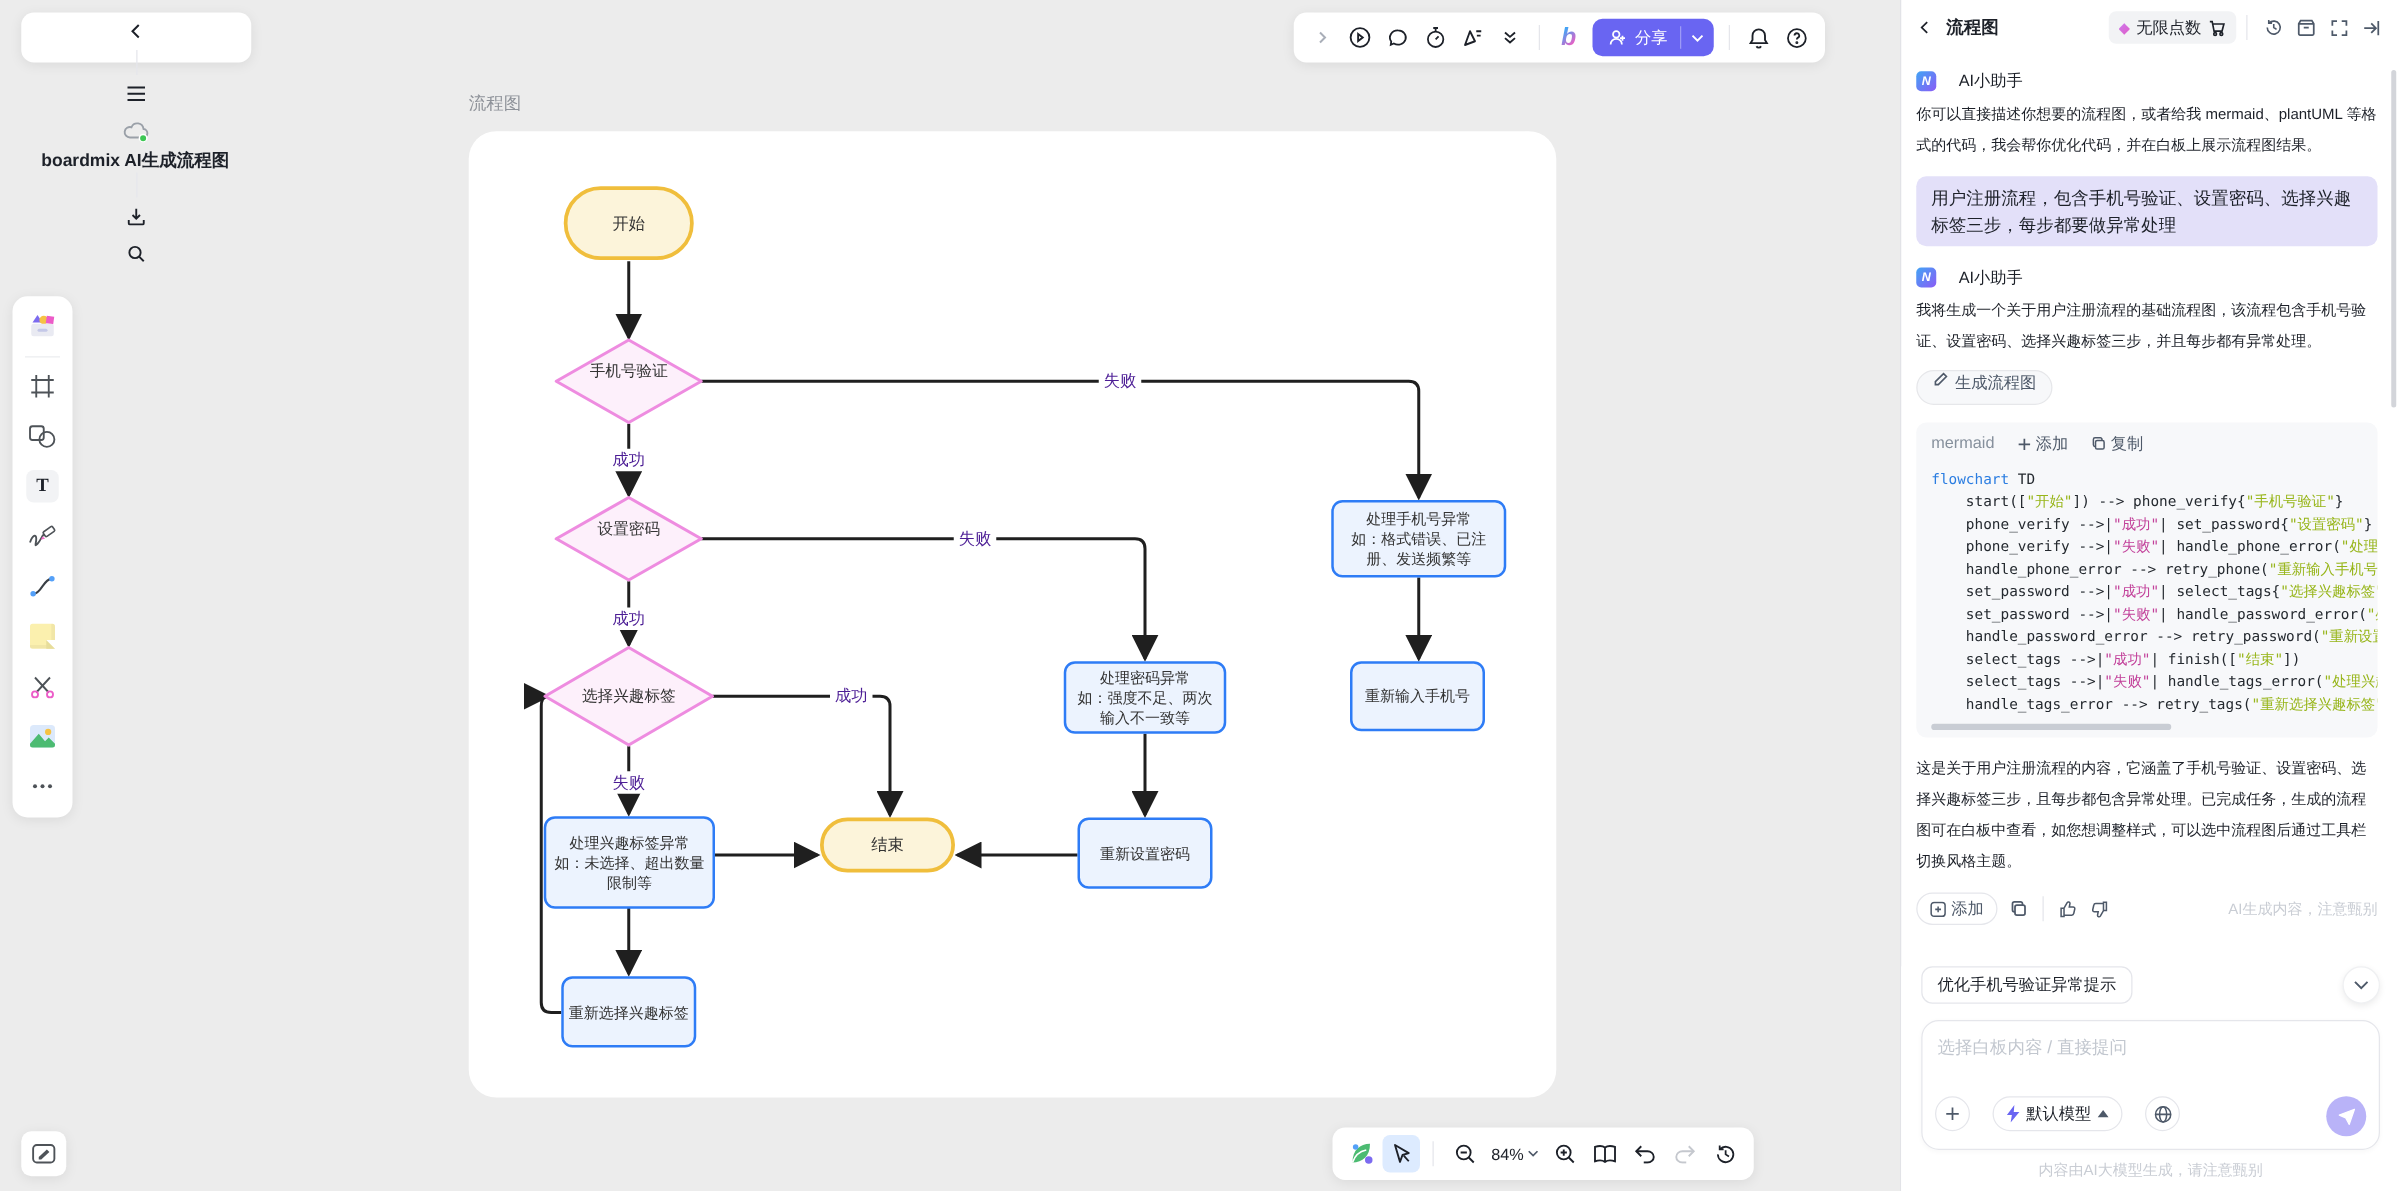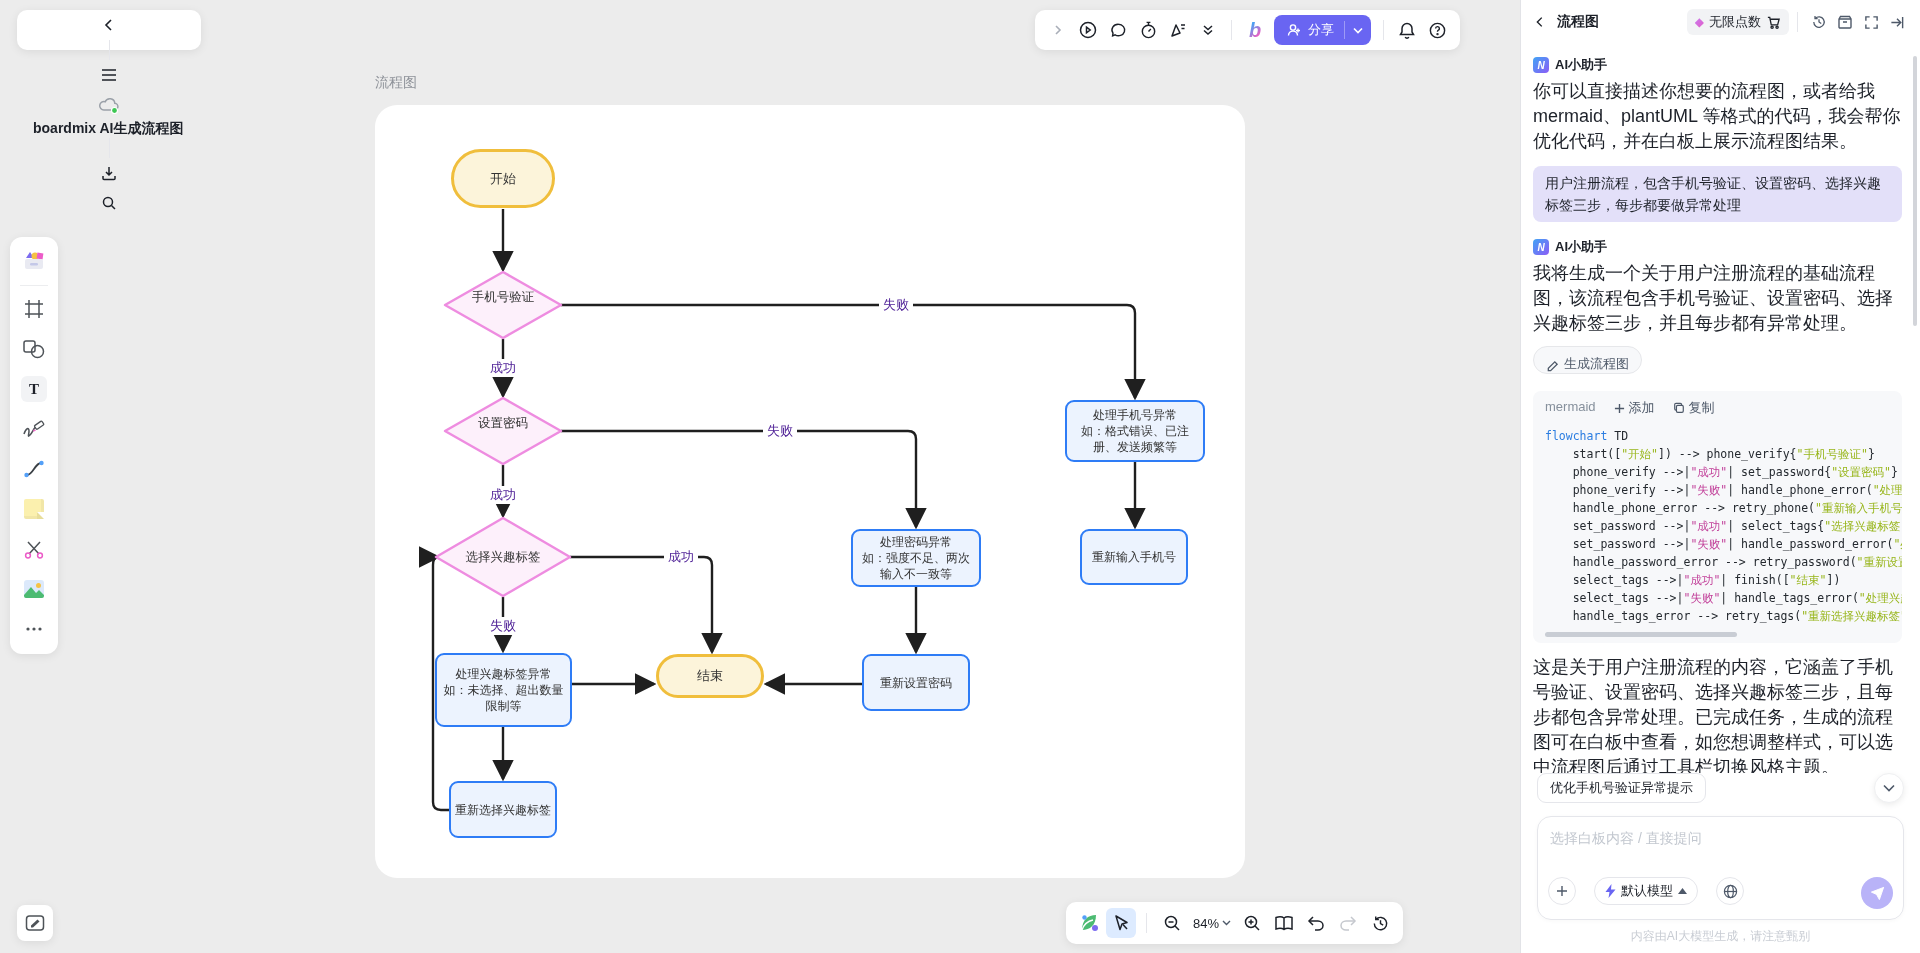--- a/index.html
+++ b/index.html
@@ -76,25 +76,25 @@
   .gem { font-size:12px; background:linear-gradient(135deg,#C77DF5,#E35CC5);
     -webkit-background-clip:text; background-clip:text; color:transparent; }
   #panel-header .icon-btn { width:26px; height:26px; color:#4E5969; }
 
   #panel-scroll { position:absolute; left:0; right:0; top:44px; bottom:180px;
     overflow:hidden; padding:4px 18px 0 12px; }
   .who-row { display:flex; align-items:center; gap:6px; margin-top:8px; }
   .avatar { width:16px; height:16px; border-radius:4px; flex:none;
     background:linear-gradient(135deg,#41A4F5,#8B5CF6); color:#fff; font-size:10px;
     font-weight:700; display:flex; align-items:center; justify-content:center; font-style:italic; }
-  .who { font-size:13px; font-weight:700; }
-  .msg { font-size:18px; line-height:25px; margin-top:5px; color:#1D2129; }
+  .who { font-size:13px; font-weight:400;margin-left:12px; }
+  .msg { font-size:12px; line-height:25px; margin-top:5px; color:#1D2129; }
   .user-bubble { background:#E3E0F9; border-radius:8px; padding:6px 12px; margin-top:12px;
     font-size:14px; line-height:22px; }
-  .chip { display:inline-flex; align-items:flex-end; gap:5px; height:28px; padding:0 12px;
+  .chip { display:inline-flex; align-items:flex-start; gap:5px; height:28px; padding:0 12px;
     background:#F7F8FA; border:1px solid #E6E7EA; border-radius:15px; font-size:13px;
     color:#4E5969; margin-top:10px; cursor:pointer; }
 
   .code-card { background:#F7F8FA; border-radius:8px; margin-top:14px; padding:8px 0 6px; }
   .code-head { display:flex; align-items:flex-start; padding:0 12px 6px; }
   .code-lang { font-size:13px; color:#86909C; }
   .code-act { display:flex; align-items:center; gap:4px; font-size:13px; color:#4E5969;
     margin-left:18px; cursor:pointer; }
   .code-act:first-of-type { margin-left:auto; }
   .code-body { padding:4px 0 2px 12px; font-family:"DejaVu Sans Mono",monospace;

